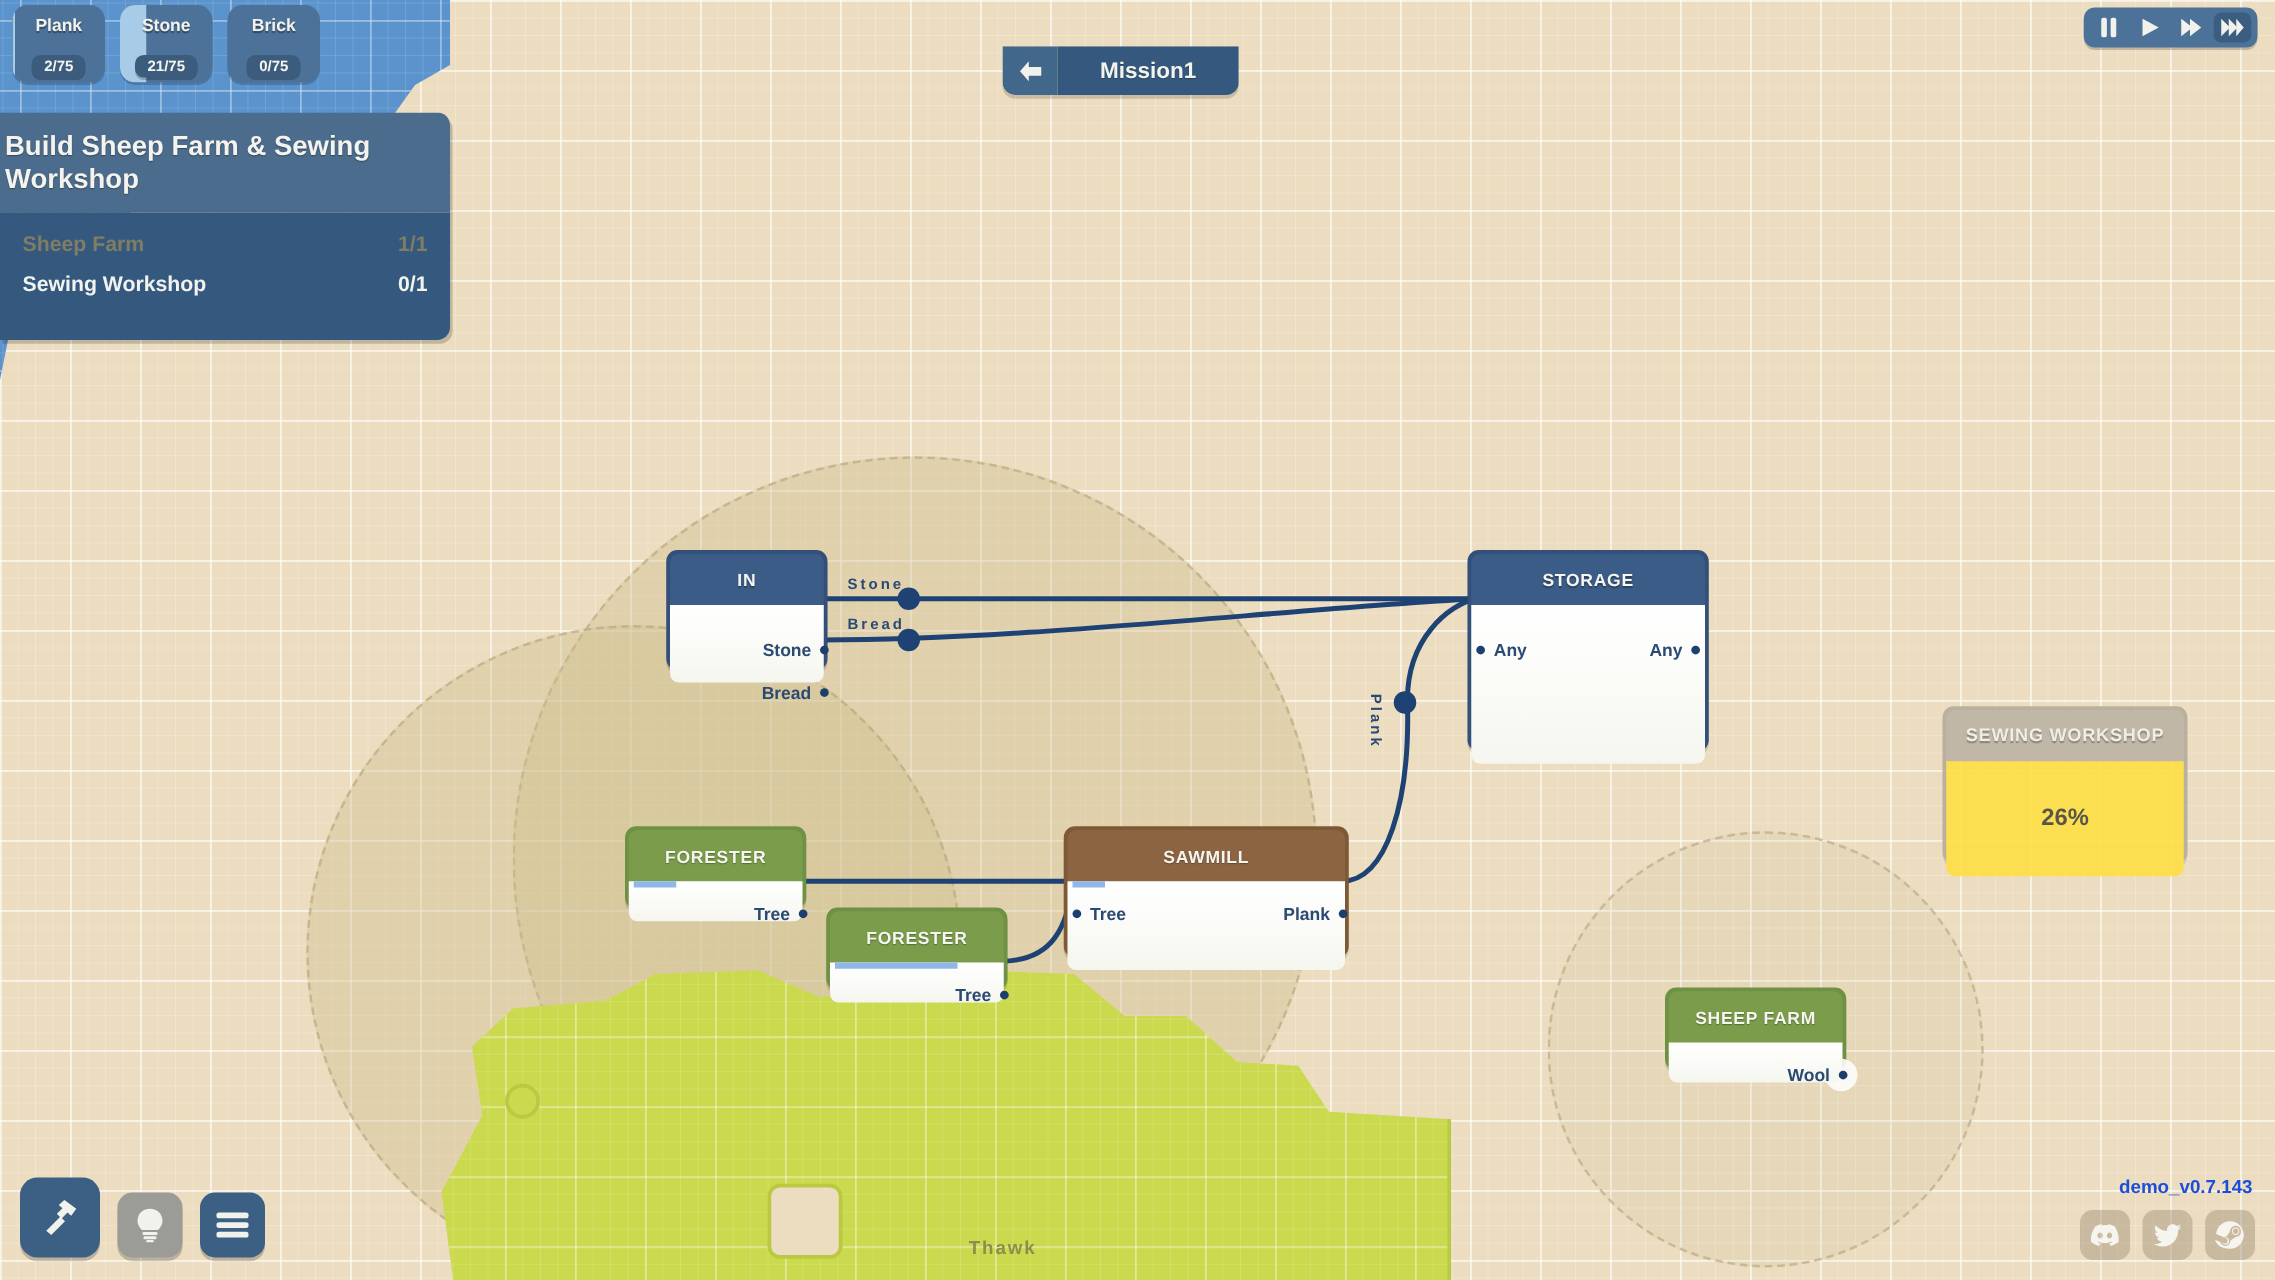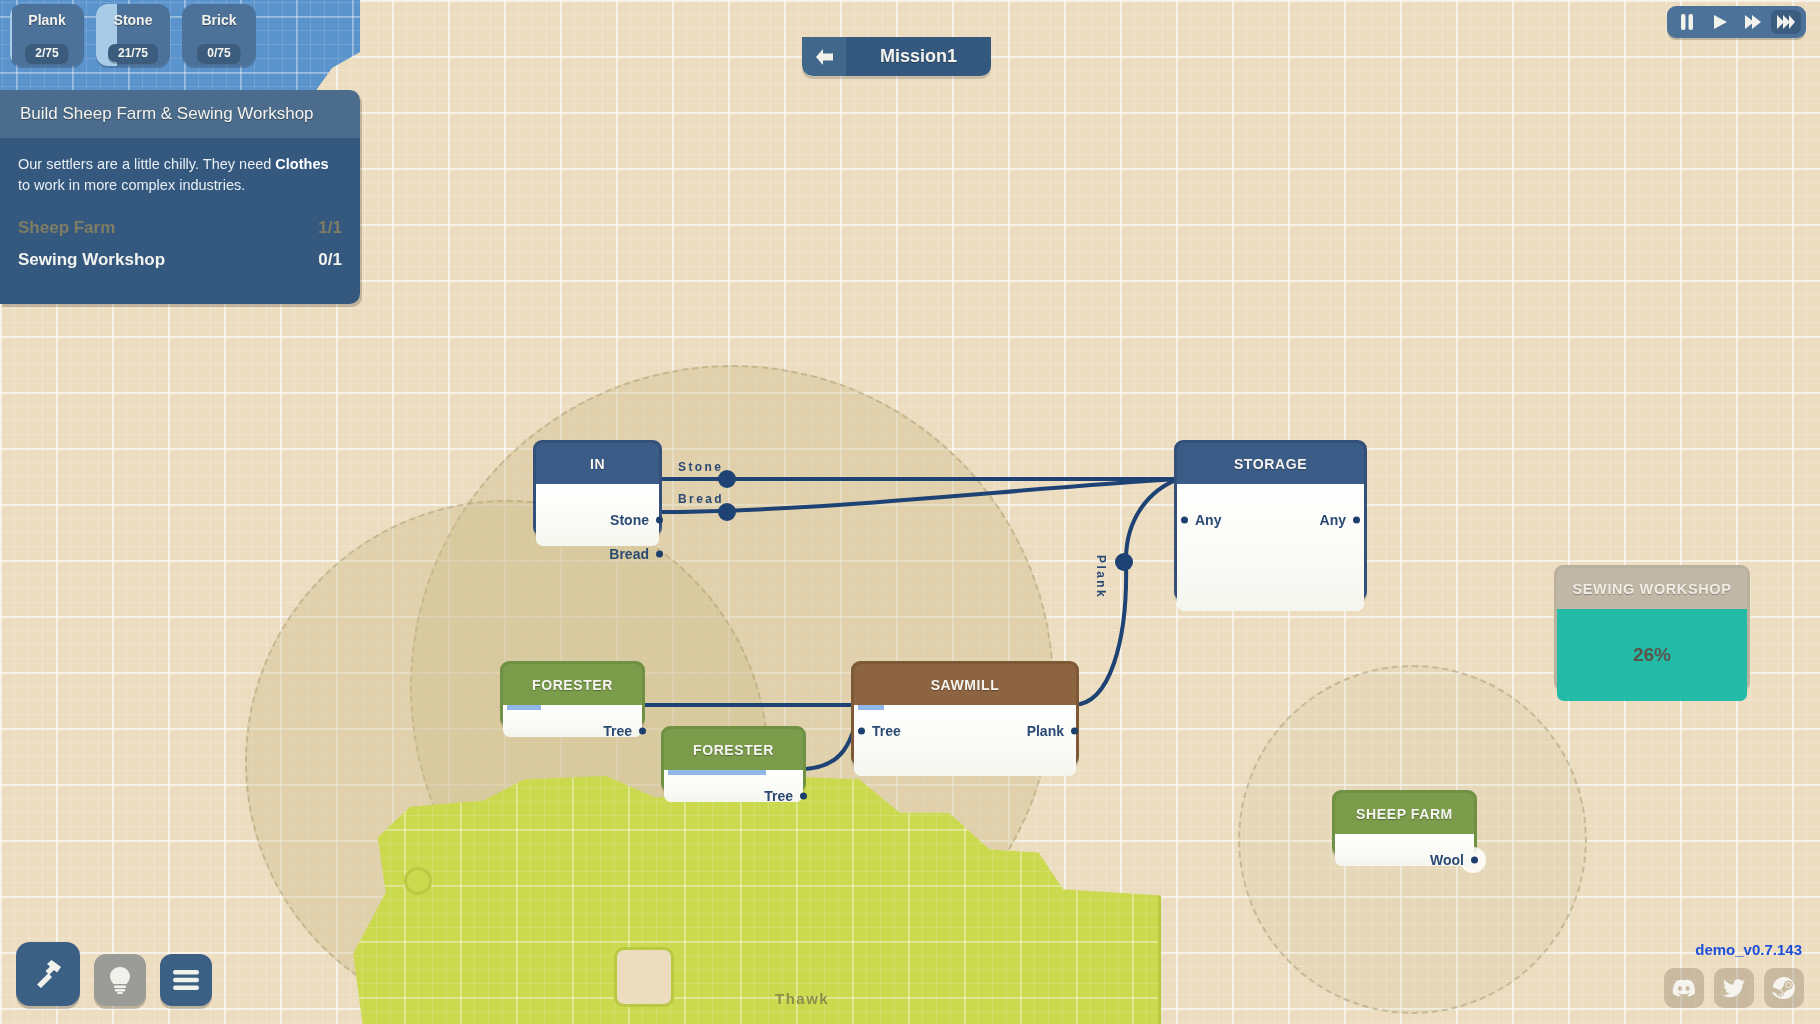--- a/index.html
+++ b/index.html
@@ -145,22 +145,22 @@
     position: absolute;
     left: 0; top: 90px;
     width: 360px;
     border-radius: 0 10px 10px 0;
     box-shadow: 2px 3px 0 rgba(0,0,0,0.18);
     overflow: hidden;
     z-index: 35;
   }
   .mission-head {
     background: #4b6c8c;
-    padding: 14px 20px;
-    font-size: 17px; font-weight: normal;
+    padding: 14px 4px;
+    font-size: 22px; font-weight: bold;
     color: #f4f3ee;
     text-shadow: 0 1px 1px rgba(0,0,0,0.35);
   }
   .mission-body {
     background: #35597e;
     padding: 16px 18px 22px 18px;
   }
   .mission-desc {
     font-size: 14.5px;
     line-height: 1.45;
@@ -293,21 +293,21 @@
     background: #bdb4a4;
     box-shadow: 0 3px 0 rgba(0,0,0,0.08);
     opacity: 0.92;
   }
   .node.ghost .hdr {
     background: #bdb4a4;
     color: #f2efe8;
     font-size: 14.5px;
   }
   .node.ghost .body {
-    background: #14b8a6;
+    background: #fde047;
     display: flex; align-items: center; justify-content: center;
     color: #4d4a42;
     font-size: 19px; font-weight: bold;
   }
 
   
   .wire-label {
     position: absolute;
     font-size: 12px; font-weight: bold;
     letter-spacing: 2.4px;
@@ -504,21 +504,20 @@
     <div class="chip">
       <i class="fill" style="width:0%"></i>
       <div class="cname">Brick</div>
       <div class="chip-amt">0/75</div>
     </div>
   </div>
 
   <div class="mission-panel">
     <div class="mission-head">Build Sheep Farm &amp; Sewing Workshop</div>
     <div class="mission-body">
-      <div class="mission-desc"><span>Our settlers are a little chilly. They need </span><b>Clothes</b><span> to work in more complex industries.</span></div>
       <div class="obj-row done">
         <span>Sheep Farm</span>
         <span>1/1</span>
       </div>
       <div class="obj-row">
         <span>Sewing Workshop</span>
         <span>0/1</span>
       </div>
     </div>
   </div>

